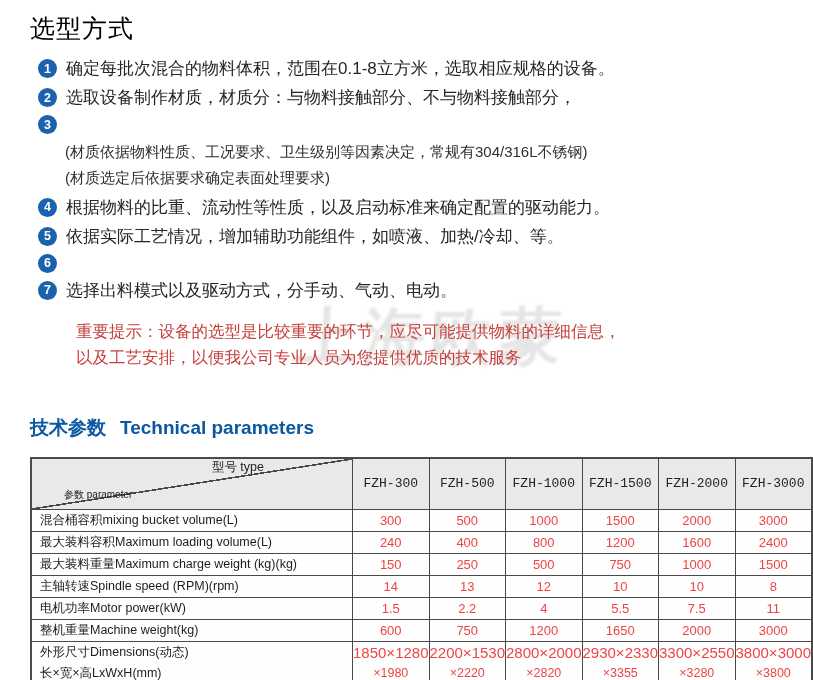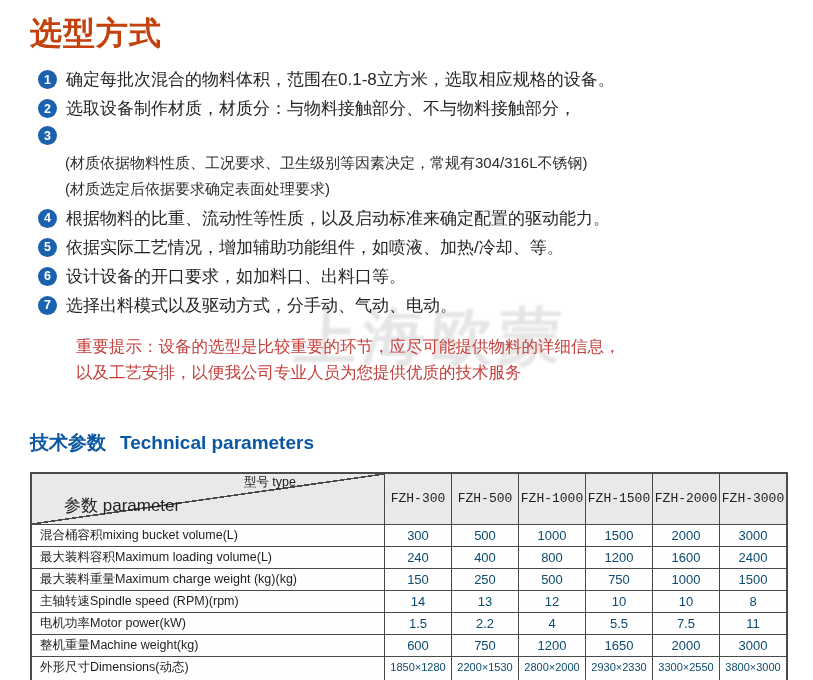--- a/index.html
+++ b/index.html
@@ -5,21 +5,21 @@
   html,body{margin:0;padding:0;}
   body{
     width:813px;height:680px;position:relative;overflow:hidden;
     background:#ffffff;
     font-family:"Liberation Sans","DejaVu Sans",sans-serif;
     color:#2b2b2b;
   }
   .page{position:relative;z-index:1;}
   .title{
     margin:12px 0 12px 30px;
-    font-size:32px;font-weight:bold;color:#c2410c;
+    font-size:25px;font-weight:normal;color:#000000;
     letter-spacing:1px;
   }
   .steps{margin-left:38px;}
   .step{
     display:flex;align-items:center;gap:9px;
     margin:6px 0;font-size:17px;color:#252525;
     white-space:nowrap;
   }
   .badge{
     flex:0 0 auto;width:19px;height:19px;border-radius:50%;
@@ -68,29 +68,29 @@
     width:352px;position:relative;
     background:
       linear-gradient(to bottom right,
         transparent calc(50% - 0.8px),
         #4a4a4a calc(50% - 0.8px),
         #4a4a4a calc(50% + 0.8px),
         transparent calc(50% + 0.8px)),
       #e9e9e9;
   }
   th.corner .corner-top{position:absolute;top:0;right:88px;font-size:12.5px;}
-  th.corner .corner-bottom{position:absolute;bottom:7px;left:32px;font-size:17px;}
+  th.corner .corner-bottom{position:absolute;bottom:7px;left:32px;font-size:10px;}
   th.model{width:66px;font-size:13px;font-family:Liberation Mono, monospace;}
-  tbody td{height:21px;font-size:13px;text-align:center;color:#0c4a6e;background:#fefefe;}
+  tbody td{height:21px;font-size:13px;text-align:center;color:#ef4444;background:#fefefe;}
   tbody td.rowlabel{
     text-align:left;padding-left:8px;font-size:12.5px;color:#1d1d1d;
     white-space:nowrap;
   }
   tr.dims td{height:42px;}
-  tr.dims .l1{font-size:11px;line-height:21px;white-space:nowrap;}
+  tr.dims .l1{font-size:15px;line-height:21px;white-space:nowrap;}
   tr.dims .l2{font-size:12.5px;line-height:21px;white-space:nowrap;}
   tr.dims td.rowlabel .l1, tr.dims td.rowlabel .l2{font-size:12.5px;}
 </style>
 </head>
 <body>
 
 <div class="watermark">上海欧蒙</div>
 
 <div class="page">
 
@@ -113,21 +113,20 @@
     <div class="step">
       <span class="badge">4</span>
       <span class="step-text">根据物料的比重、流动性等性质，以及启动标准来确定配置的驱动能力。</span>
     </div>
     <div class="step">
       <span class="badge">5</span>
       <span class="step-text">依据实际工艺情况，增加辅助功能组件，如喷液、加热/冷却、等。</span>
     </div>
     <div class="step">
       <span class="badge">6</span>
-      <span class="step-text">设计设备的开口要求，如加料口、出料口等。</span>
     </div>
     <div class="step">
       <span class="badge">7</span>
       <span class="step-text">选择出料模式以及驱动方式，分手动、气动、电动。</span>
     </div>
   </div>
 
   <div class="important">
     <div>重要提示：设备的选型是比较重要的环节，应尽可能提供物料的详细信息，</div>
     <div>以及工艺安排，以便我公司专业人员为您提供优质的技术服务</div>

